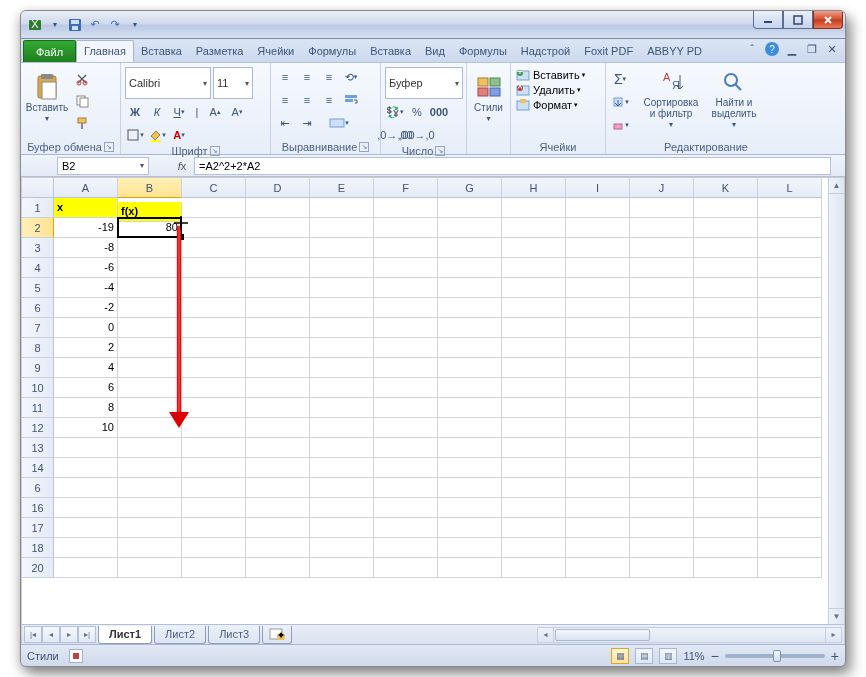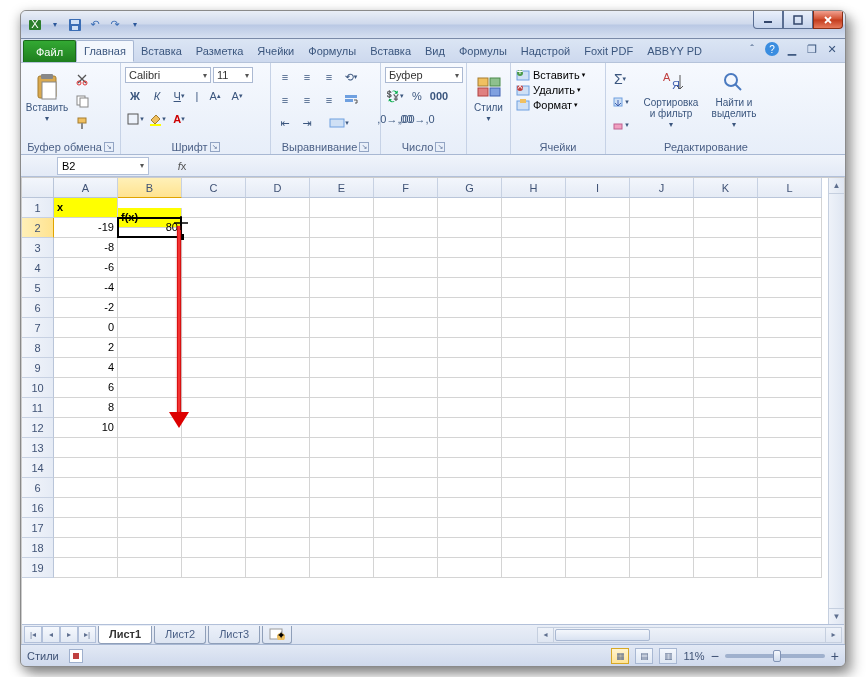--- a/index.html
+++ b/index.html
@@ -24,21 +24,21 @@
 .rgroup{border-right:1px solid #c6d2e6;display:flex;flex-direction:column;padding:2px 4px 0;height:100%}
 .rgroup-body{flex:1;display:flex;align-items:flex-start;gap:3px}
 .rgroup-label{height:15px;text-align:center;color:#4a5f85;font-size:10px;display:flex;align-items:center;justify-content:center;gap:2px}
 .rgroup-label .dl{width:10px;height:10px;border:1px solid #93a5c4;font-size:7px;line-height:8px;text-align:center;color:#5e7299}
 .bigbtn{display:flex;flex-direction:column;align-items:center;justify-content:center;width:44px;height:66px;color:#3b567e;gap:1px}
 .bigbtn .ic{width:30px;height:28px;display:flex;align-items:center;justify-content:center}
 .bigbtn .lb{font-size:10px;text-align:center;line-height:11px}
 .smbtn{width:20px;height:20px;display:flex;align-items:center;justify-content:center;border:1px solid transparent;color:#3b567e}
 .col{display:flex;flex-direction:column;gap:2px}
 .row{display:flex;gap:2px;align-items:center}
-.combo{height:16px;border:1px solid #abb9d2;background:#fff;display:flex;align-items:center;padding:0 3px;font-size:11px;color:#333}
+.combo{height:32px;border:1px solid #abb9d2;background:#fff;display:flex;align-items:center;padding:0 3px;font-size:11px;color:#333}
 .combo .dd{margin-left:auto;color:#555;font-size:8px}
 .formula-bar{height:22px;background:linear-gradient(#f0f4fb,#e3eaf6);border-bottom:1px solid #b2c0d9;display:flex;align-items:center}
 .namebox{width:92px;height:18px;margin:0 2px 0 36px;border:1px solid #b2c0d9;background:#fff;display:flex;align-items:center;padding:0 4px}
 .namebox .dd{margin-left:auto;font-size:8px;color:#555}
 .fxbtns{display:flex;gap:1px;margin:0 3px}
 .fxbtn{width:18px;height:18px;display:flex;align-items:center;justify-content:center;color:#555;border:1px solid transparent}
 .fxinput{flex:1;height:18px;border:1px solid #b2c0d9;background:#fff;margin-right:14px;display:flex;align-items:center;padding:0 4px;color:#000}
 .gridwrap{position:absolute;top:167px;left:1px;right:1px;bottom:42px;background:#fff;overflow:hidden}
 .gridwrap .vsbar{position:absolute;right:0;top:0;bottom:0;width:16px;background:linear-gradient(90deg,#eef2f9,#dfe6f2);border-left:1px solid #c5cfdf}
 .gridwrap .vsbar .vsbtn{height:16px;border-bottom:1px solid #c5cfdf;display:flex;align-items:center;justify-content:center;font-size:8px;color:#5e6f8f}
@@ -411,20 +411,23 @@
         <span>B2</span>
         <span class="dd">▾</span>
       </div>
     <div class="fxbtns">
       <div class="fxbtn" style="visibility:hidden">✕</div>
       <div class="fxbtn">
           <i>f</i>
           <sub>x</sub>
         </div>
     </div>
+    <div class="fxinput">
+        <span>=A2^2+2*A2</span>
+      </div>
   </div>
 
   <div class="gridwrap">
     <div class="corner"></div>
     <div class="colhdr" id="colhdr">
         <div class="ch">A</div>
         <div class="ch sel">B</div>
         <div class="ch">C</div>
         <div class="ch">D</div>
         <div class="ch">E</div>
@@ -448,25 +451,25 @@
         <div class="rh">9</div>
         <div class="rh">10</div>
         <div class="rh">11</div>
         <div class="rh">12</div>
         <div class="rh">13</div>
         <div class="rh">14</div>
         <div class="rh">6</div>
         <div class="rh">16</div>
         <div class="rh">17</div>
         <div class="rh">18</div>
-        <div class="rh">19</div>
+        <div class="rh">20</div>
       </div>
     <div class="cells" id="cells">
         <div class="cell hdr" style="left: 0px; top: 0px;">x</div>
-        <div class="cell hdr" style="left: 64px; top: 10px;">f(x)</div>
+        <div class="cell hdr" style="left: 64px; top: 4px;">f(x)</div>
         <div class="cell" style="left: 128px; top: 0px;"></div>
         <div class="cell" style="left: 192px; top: 0px;"></div>
         <div class="cell" style="left: 256px; top: 0px;"></div>
         <div class="cell" style="left: 320px; top: 0px;"></div>
         <div class="cell" style="left: 384px; top: 0px;"></div>
         <div class="cell" style="left: 448px; top: 0px;"></div>
         <div class="cell" style="left: 512px; top: 0px;"></div>
         <div class="cell" style="left: 576px; top: 0px;"></div>
         <div class="cell" style="left: 640px; top: 0px;"></div>
         <div class="cell" style="left: 704px; top: 0px;"></div>

